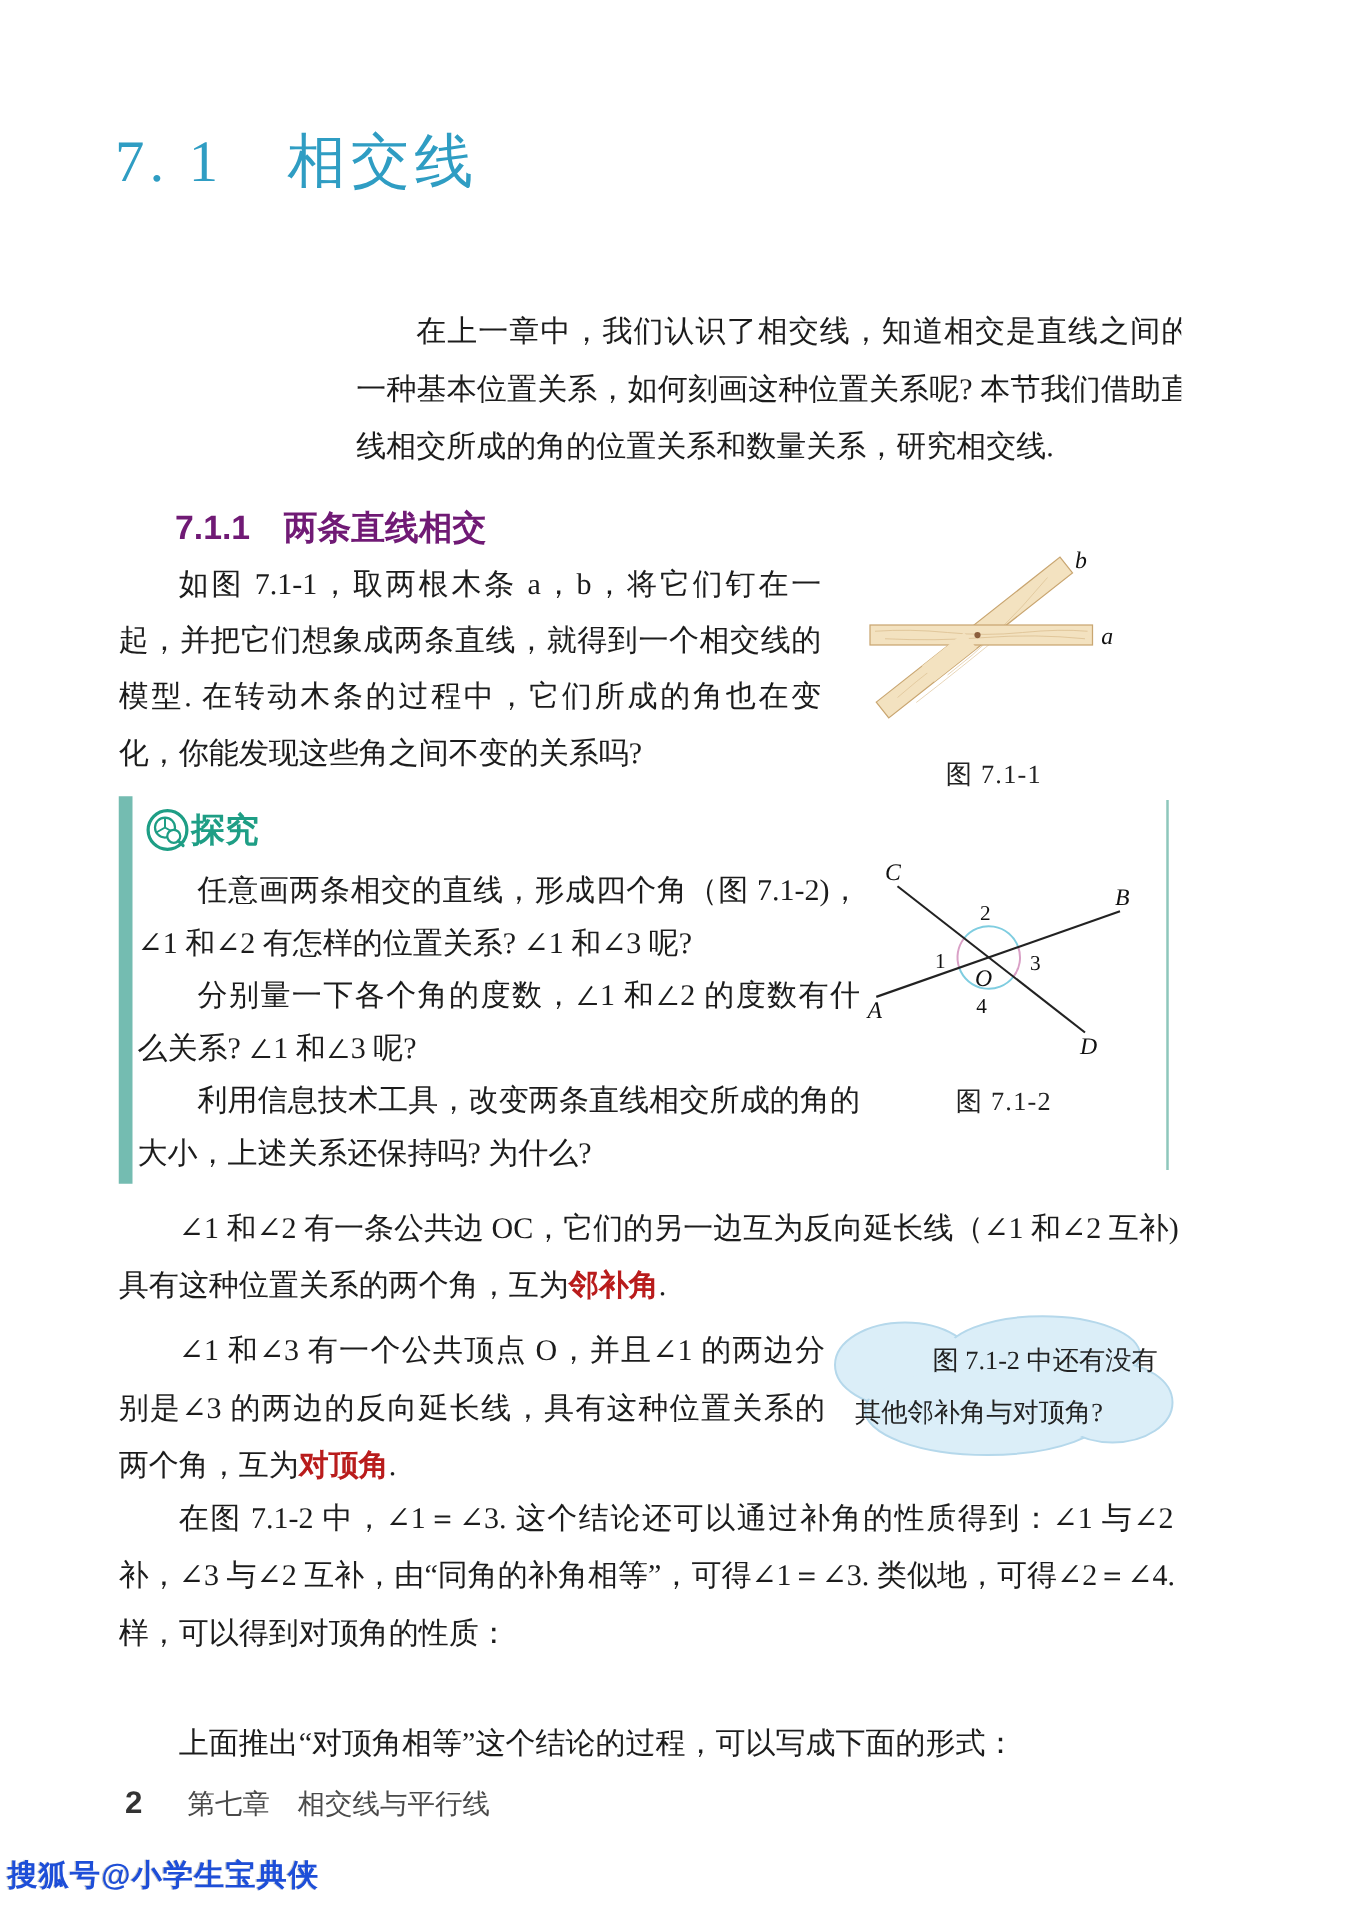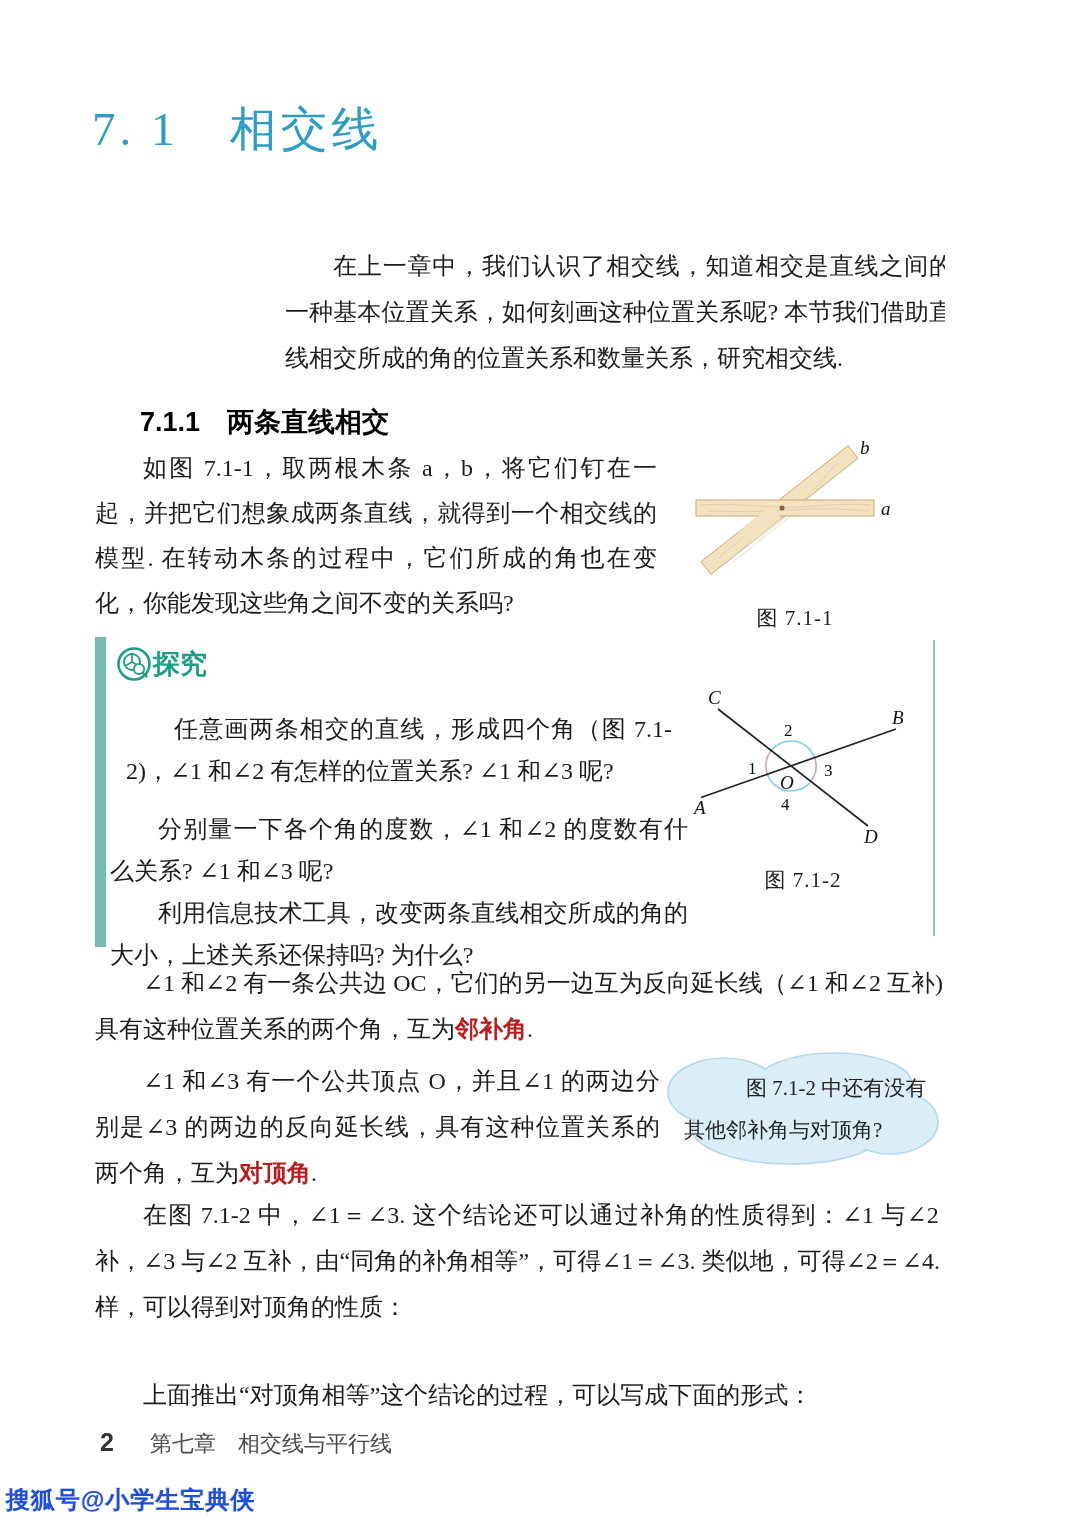--- a/index.html
+++ b/index.html
@@ -4,21 +4,21 @@
 <style>
   html,body{margin:0;padding:0;background:#ffffff;}
   .page{position:relative;width:945px;height:1526px;background:#ffffff;overflow:hidden;
         font-family:"Liberation Serif","DejaVu Serif",serif;color:#1c1c1c;}
   .abs{position:absolute;}
 
   .title{font-size:47px;color:#2f9dc3;letter-spacing:4px;font-weight:400;}
 
   .para{font-size:24px;line-height:46px;text-align:justify;text-indent:2em;color:#1c1c1c;}
   .heading{font-family:"Liberation Sans","DejaVu Sans",sans-serif;font-weight:bold;
-           font-size:27px;color:#000000;}
+           font-size:27px;color:#701a75;}
 
   
   .explore-bar{left:95px;top:637px;width:11px;height:310px;background:#74bcb1;}
   .explore-rule{left:933px;top:640px;width:2px;height:296px;background:#8ec7bc;}
   .explore-title{font-family:"Liberation Sans","DejaVu Sans",sans-serif;font-weight:bold;
                  font-size:27px;color:#1e9e85;}
   .explore-text .para{line-height:42px;margin:0 0 0 0;}
 
   .term{font-family:"Liberation Sans","DejaVu Sans",sans-serif;font-weight:bold;color:#b91c1c;}
   .property{font-family:"Liberation Sans","DejaVu Sans",sans-serif;font-weight:bold;
@@ -77,22 +77,22 @@
       <circle cx="19" cy="19" r="15.5" fill="none" stroke="#1e9e85" stroke-width="2.6"></circle>
       <circle cx="17" cy="17" r="8" fill="none" stroke="#1e9e85" stroke-width="1.8"></circle>
       <path d="M17,9 L17,17 L24,21 M17,17 L10,21" fill="none" stroke="#1e9e85" stroke-width="1.6"></path>
       <circle cx="24" cy="24" r="5.2" fill="#ffffff" stroke="#1e9e85" stroke-width="1.8"></circle>
       <line x1="27.6" y1="27.6" x2="31.5" y2="31.5" stroke="#1e9e85" stroke-width="2.4" stroke-linecap="round"></line>
     </svg>
     <span class="explore-title">探究</span>
   </div>
 
   <div class="abs explore-text" style="left:110px;top:692px;width:578px;">
-    <p class="para" style="margin:16px;">任意画两条相交的直线，形成四个角（图 7.1-2)，∠1 和∠2 有怎样的位置关系? ∠1 和∠3 呢?</p>
-    <p class="para" style="margin:0;">分别量一下各个角的度数，∠1 和∠2 的度数有什么关系? ∠1 和∠3 呢?</p>
+    <p class="para" style="margin:0;">任意画两条相交的直线，形成四个角（图 7.1-2)，∠1 和∠2 有怎样的位置关系? ∠1 和∠3 呢?</p>
+    <p class="para" style="margin:0;font-family:Liberation Serif, serif;">分别量一下各个角的度数，∠1 和∠2 的度数有什么关系? ∠1 和∠3 呢?</p>
     <p class="para" style="margin:0;">利用信息技术工具，改变两条直线相交所成的角的大小，上述关系还保持吗? 为什么?</p>
   </div>
 
   <div class="abs" style="left:688px;top:686px;width:230px;">
     <svg width="230" height="162" viewBox="0 0 230 162">
 
       <path d="M 83.3 64.6 A 25 25 0 0 1 126.6 71.7" fill="none" stroke="#7fcde0" stroke-width="1.6"></path>
       <path d="M 122.7 95.4 A 25 25 0 0 1 79.4 88.3" fill="none" stroke="#7fcde0" stroke-width="1.6"></path>
       <path d="M 79.4 88.3 A 25 25 0 0 1 83.3 64.6" fill="none" stroke="#d9a0c6" stroke-width="1.6"></path>
       <path d="M 126.6 71.7 A 25 25 0 0 1 122.7 95.4" fill="none" stroke="#d9a0c6" stroke-width="1.6"></path>

